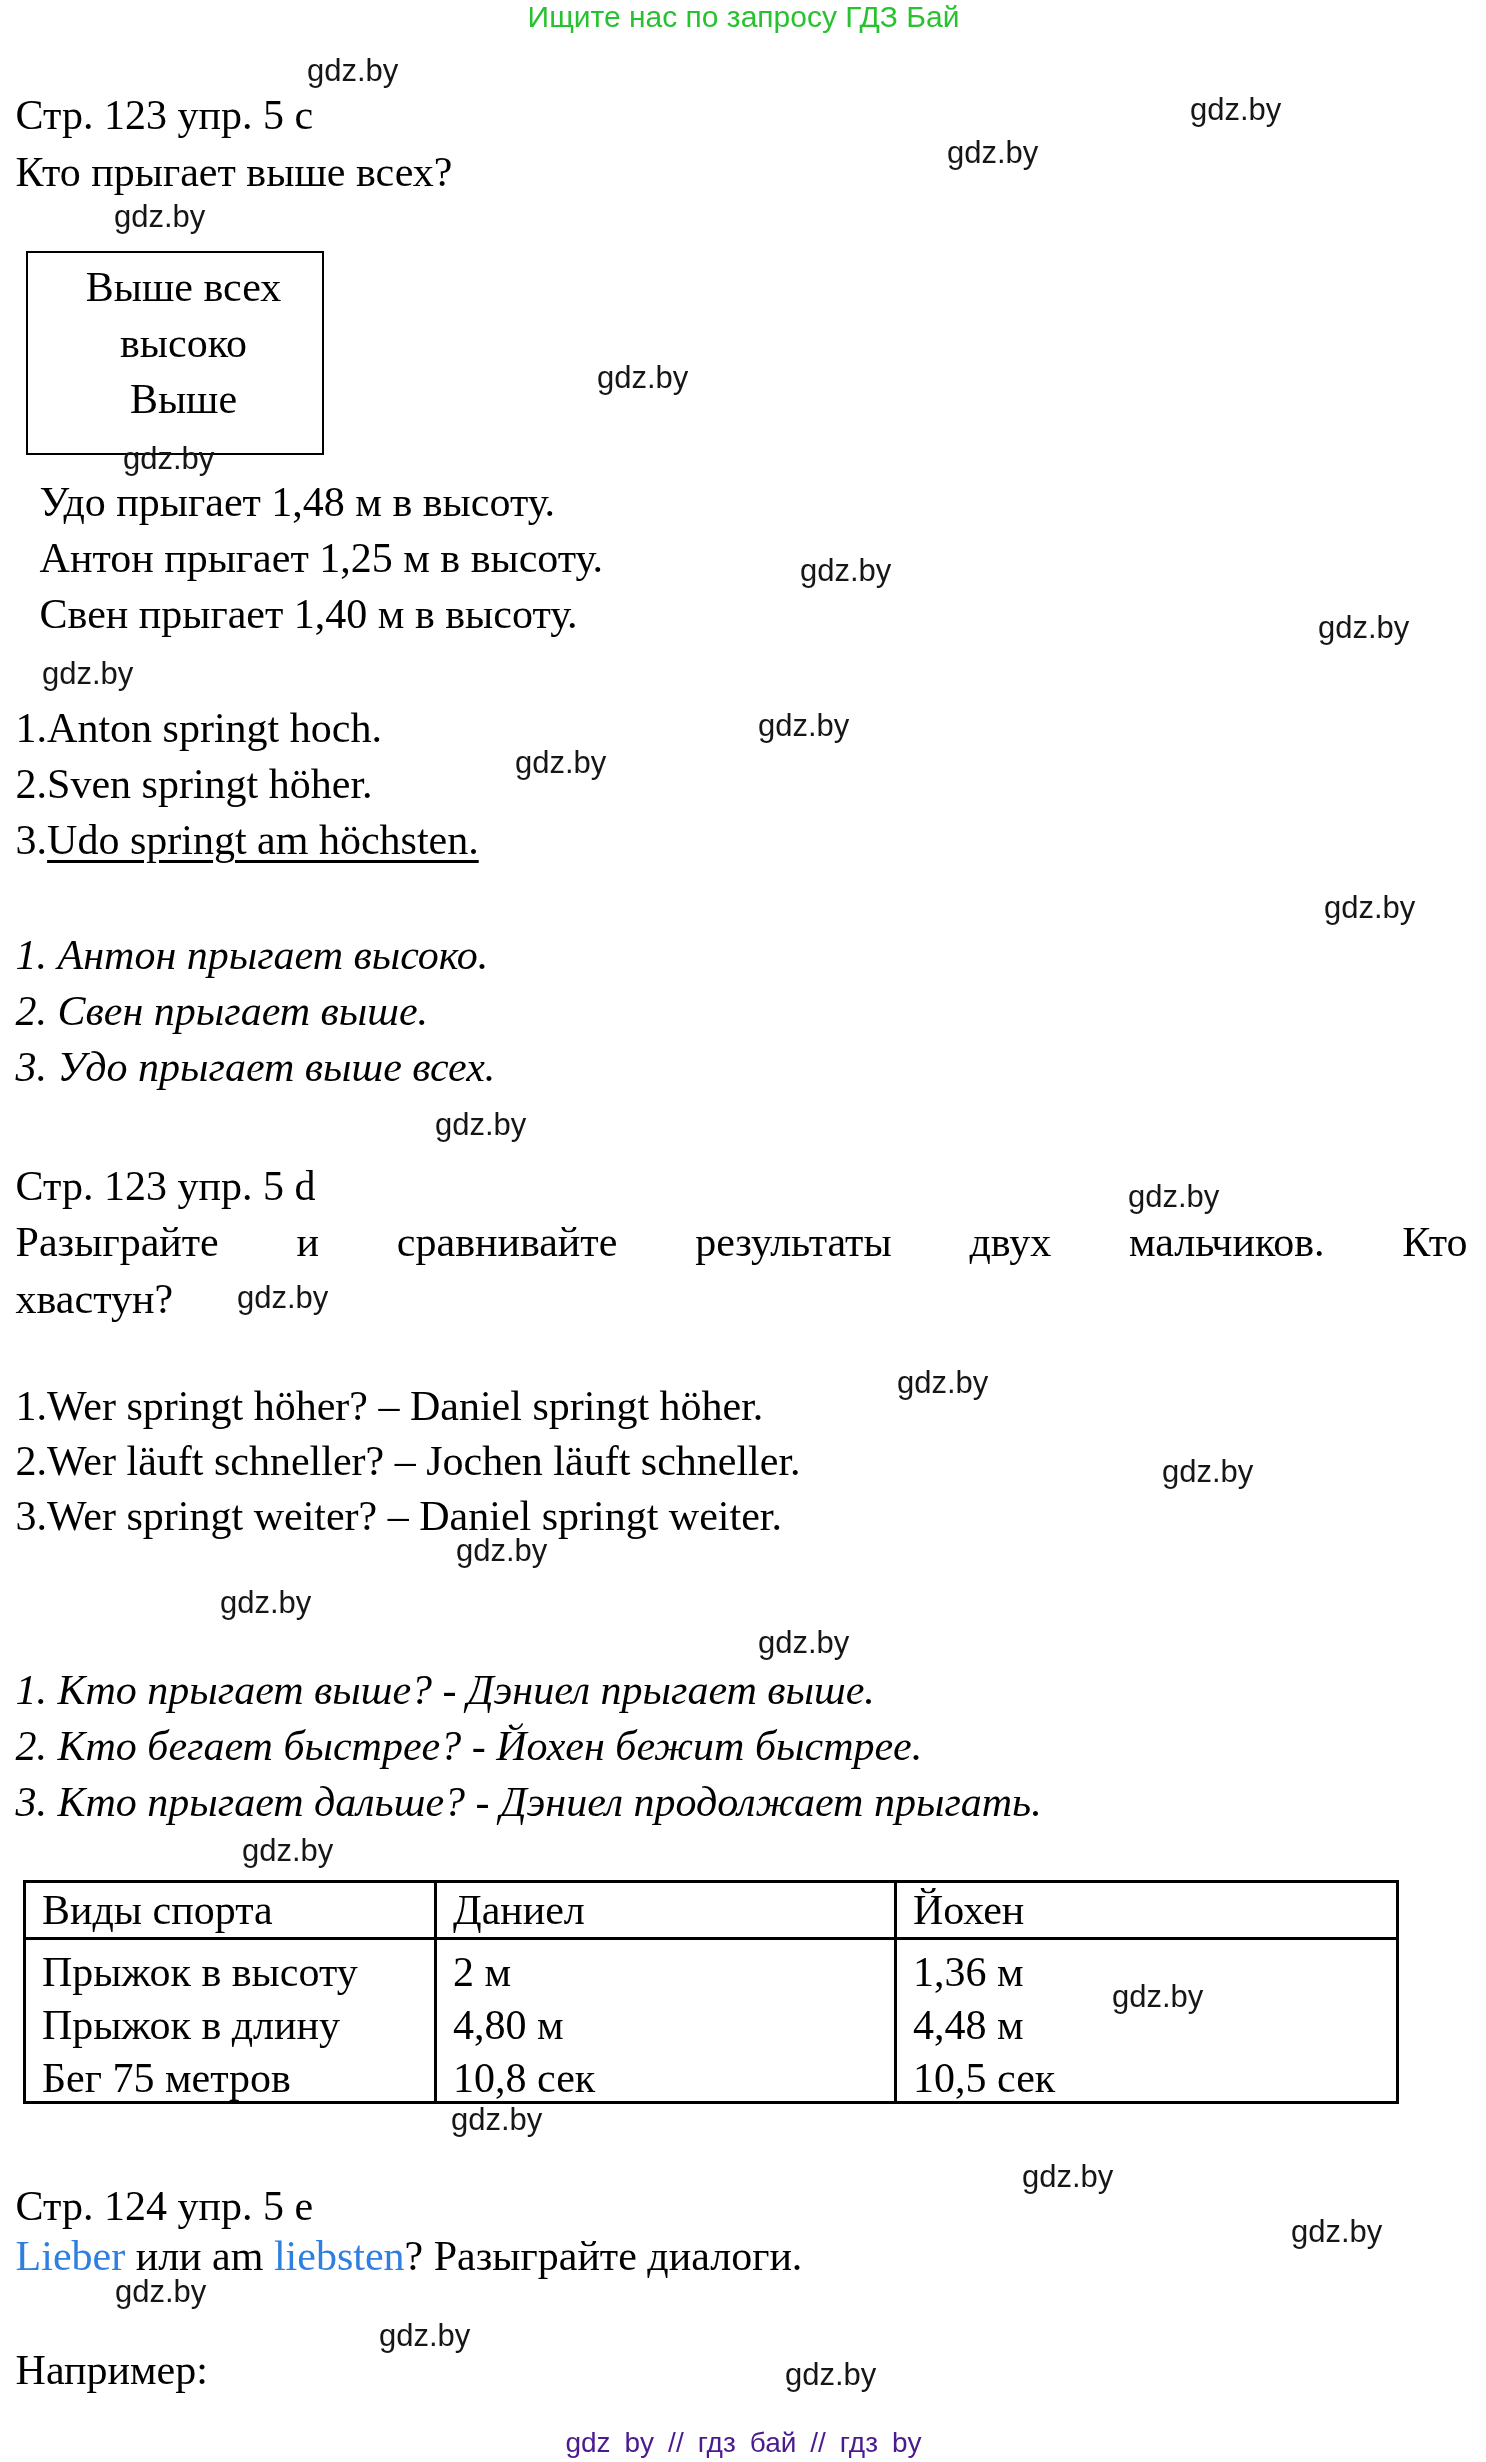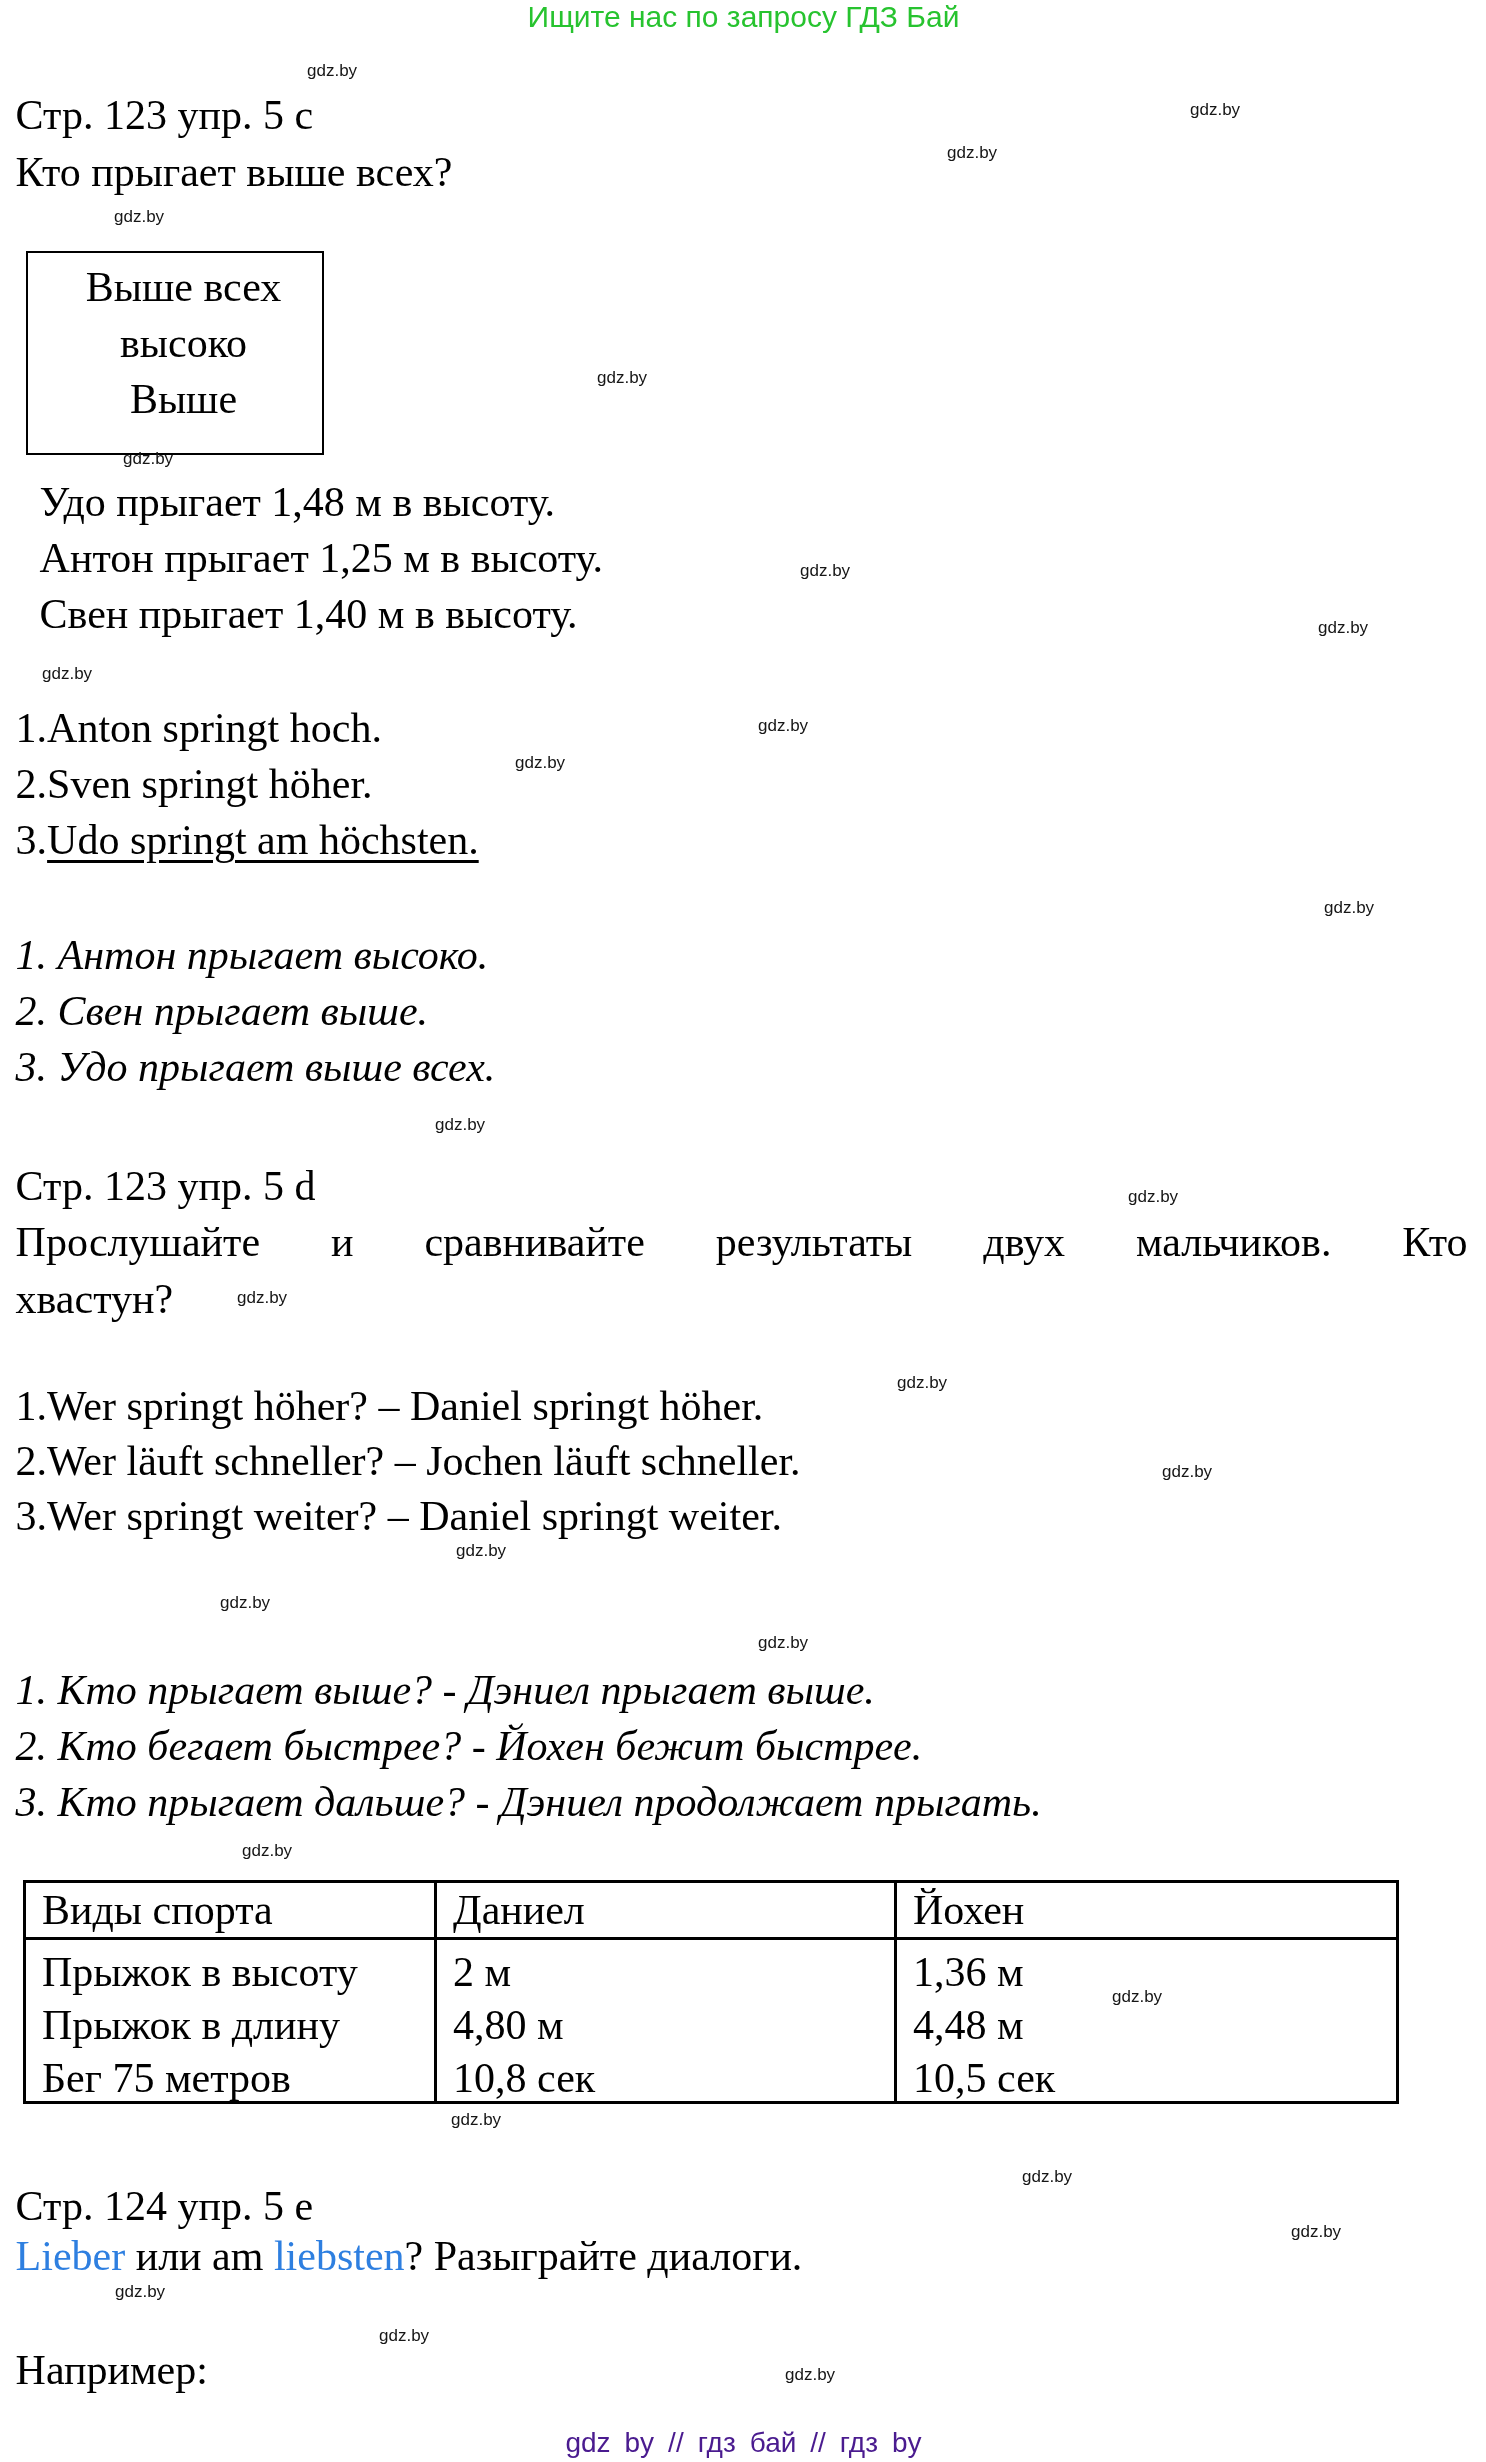--- a/index.html
+++ b/index.html
@@ -14,21 +14,21 @@
   .italic{font-style:italic;}
   
   .promo{
     position:absolute;top:0;left:0;width:100%;text-align:center;
     font-family:"Liberation Sans", sans-serif;font-size:30px;line-height:34px;
     color:var(--promo-green,#27c32f);
   }
   
   .wm{
     position:absolute;font-family:"Liberation Sans", sans-serif;
-    font-size:17px;line-height:26.5px;color:var(--wm-gray,#161616);white-space:nowrap;
+    font-size:31px;line-height:26.5px;color:var(--wm-gray,#161616);white-space:nowrap;
   }
   
   .degree-box{
     position:absolute;left:26px;top:251px;width:298px;height:204px;
     border:2.3px solid #000;box-sizing:border-box;padding:6.2px 0 0 17px;text-align:center;
   }
   .degree-box .serif-line{line-height:56px;}
   
   .ul{
     text-decoration:underline;
@@ -92,21 +92,21 @@
 
   <div class="abs block italic" style="left:15.6px;top:927px;">
     <div class="serif-line">1. Антон прыгает высоко.</div>
     <div class="serif-line">2. Свен прыгает выше.</div>
     <div class="serif-line">3. Удо прыгает выше всех.</div>
   </div>
 
   <div class="abs serif-line" style="left:15.6px;top:1158px;">Стр. 123 упр. 5 d</div>
 
   <div class="just-line" style="top:1214px;">
-    <span>Прослушайте</span>
+    <span>Разыграйте</span>
       <span>и</span>
       <span>сравнивайте</span>
       <span>результаты</span>
       <span>двух</span>
       <span>мальчиков.</span>
       <span>Кто</span>
   </div>
   <div class="abs serif-line" style="left:15.6px;top:1271px;">хвастун?</div>
 
   <div class="abs block" style="left:15.6px;top:1379px;">

